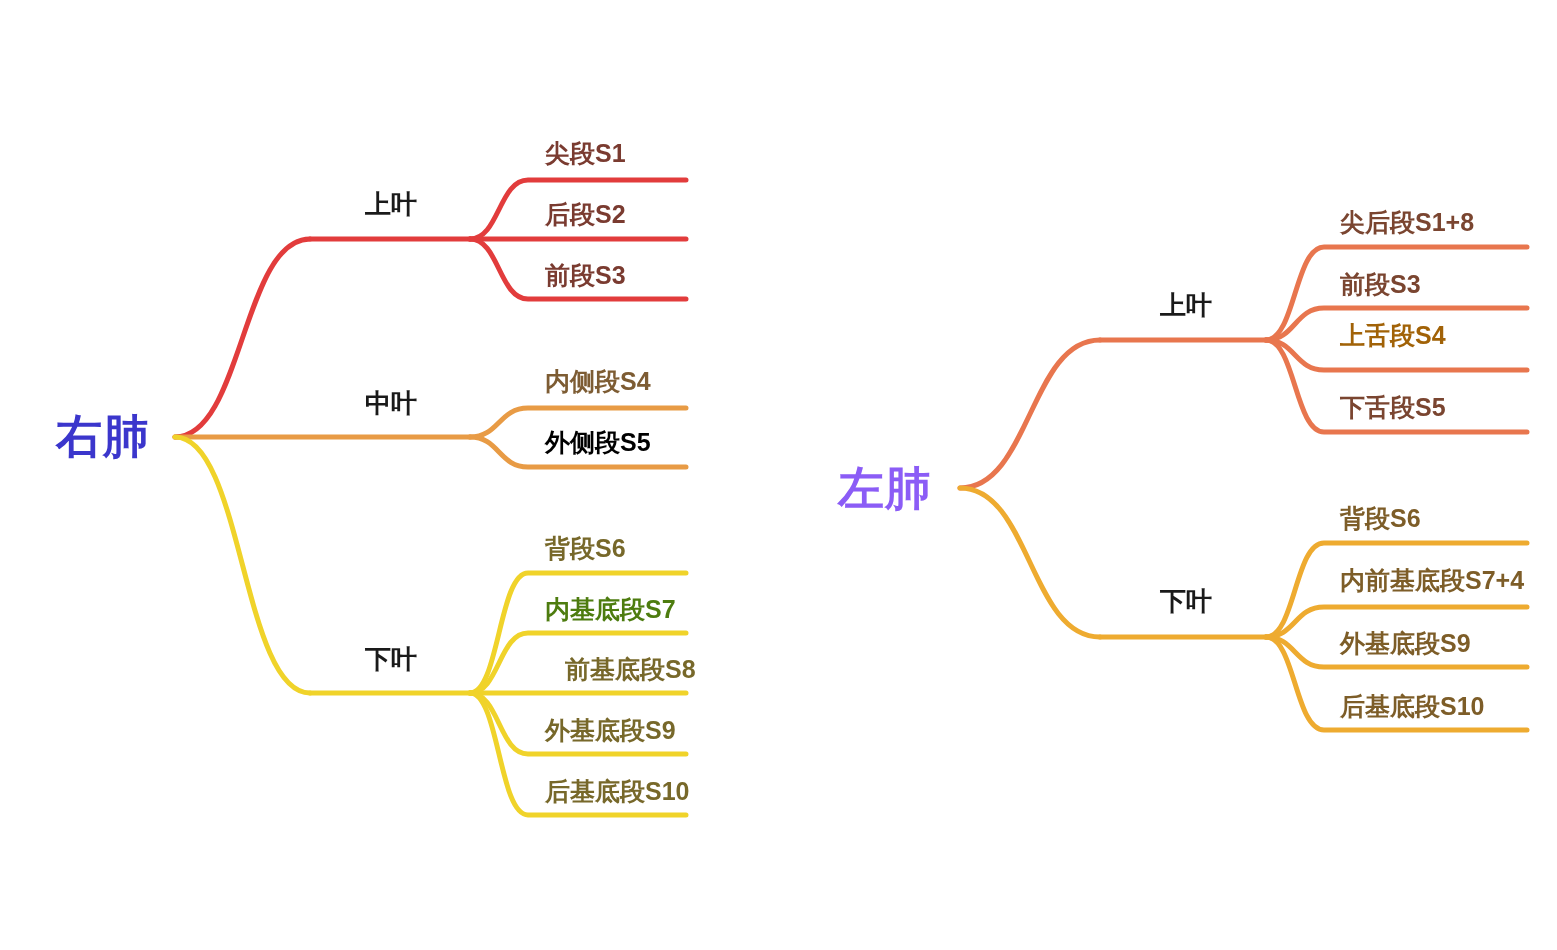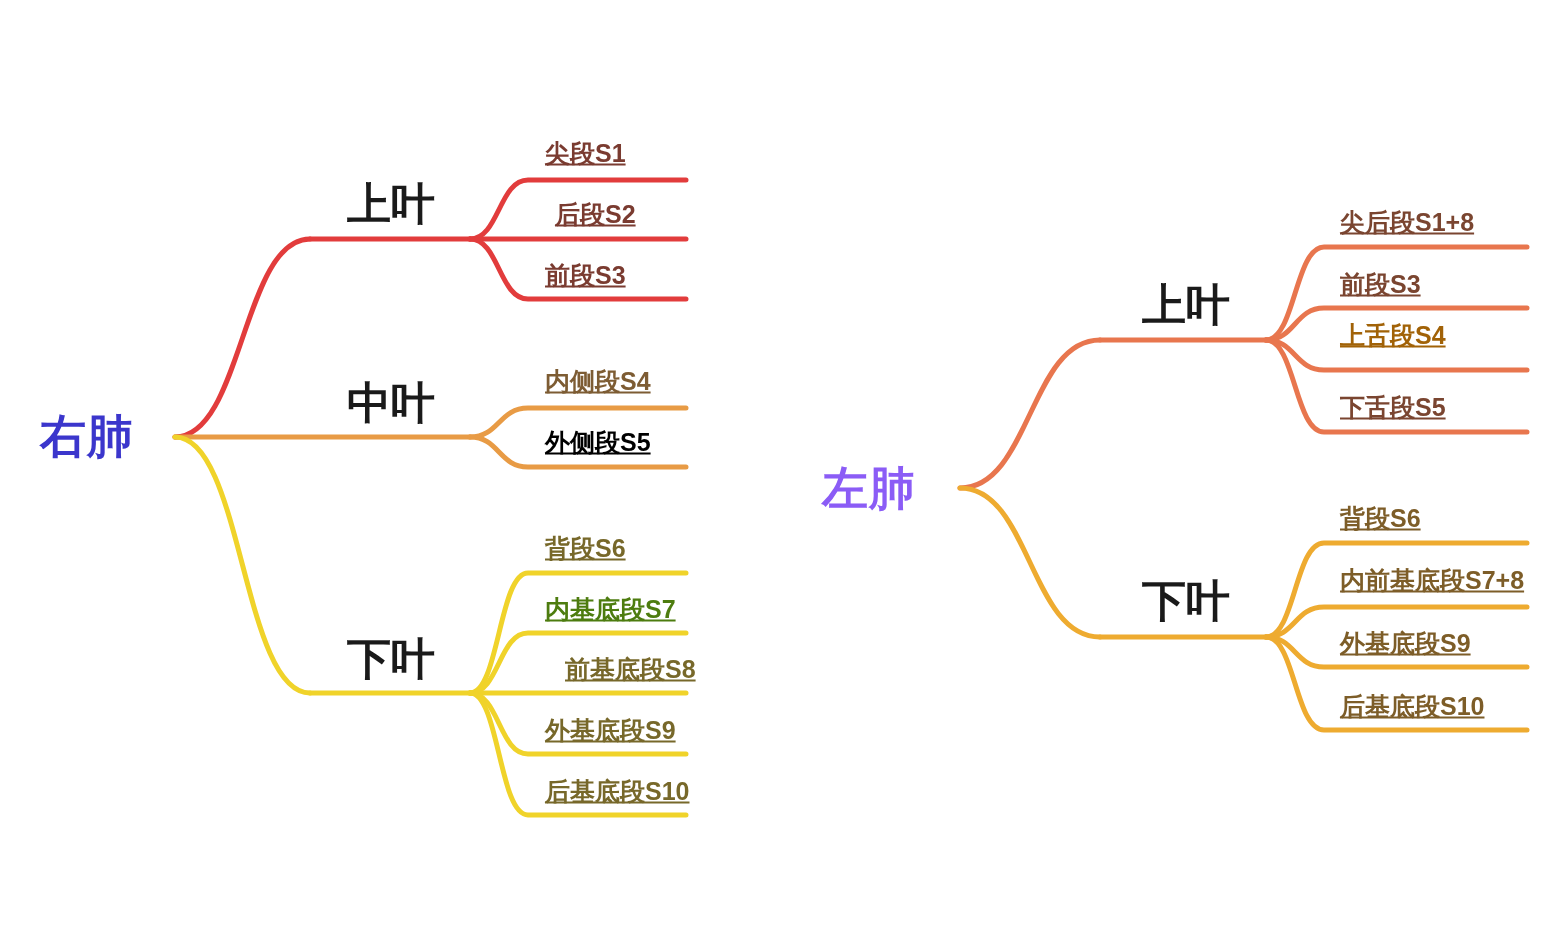--- a/index.html
+++ b/index.html
@@ -25,36 +25,36 @@
     height: 950px;
     pointer-events: none;
   }
   .root-label {
     position: absolute;
     font-size: 46px;
     font-weight: 700;
     letter-spacing: 1px;
     white-space: nowrap;
     transform: translateY(-50%);
+    margin-left: 16px;
   }
   .lobe-label {
     position: absolute;
-    font-size: 44px;
+    font-size: 26px;
     font-weight: 700;
     color: #1a1a1a;
     white-space: nowrap;
     transform: translate(-50%, -50%);
   }
   .seg-label {
     position: absolute;
     font-size: 25px;
     font-weight: 600;
     white-space: nowrap;
     transform: translateY(-50%);
-    text-decoration: underline;
   }
 </style>
 </head>
 <body>
 
 <div id="canvas">
   <svg id="wires" viewBox="0 0 1557 950" width="1557" height="950">
       <path d="M 175 437 C 242.5 437, 242.5 239, 310 239" fill="none" stroke="#e23c3c" stroke-width="5" stroke-linecap="round"></path>
       <path d="M 310 239 L 470 239" fill="none" stroke="#e23c3c" stroke-width="5" stroke-linecap="round"></path>
       <path d="M 470 239 C 499 239, 499 180, 528 180 L 686 180" fill="none" stroke="#e23c3c" stroke-width="5" stroke-linecap="round"></path>
@@ -78,38 +78,38 @@
       <path d="M 1266 340 C 1295 340, 1295 432, 1324 432 L 1527 432" fill="none" stroke="#e8764e" stroke-width="5" stroke-linecap="round"></path>
       <path d="M 960 488 C 1030 488, 1030 637, 1100 637" fill="none" stroke="#eeab30" stroke-width="5" stroke-linecap="round"></path>
       <path d="M 1100 637 L 1266 637" fill="none" stroke="#eeab30" stroke-width="5" stroke-linecap="round"></path>
       <path d="M 1266 637 C 1295 637, 1295 543, 1324 543 L 1527 543" fill="none" stroke="#eeab30" stroke-width="5" stroke-linecap="round"></path>
       <path d="M 1266 637 C 1295 637, 1295 607, 1324 607 L 1527 607" fill="none" stroke="#eeab30" stroke-width="5" stroke-linecap="round"></path>
       <path d="M 1266 637 C 1295 637, 1295 667, 1324 667 L 1527 667" fill="none" stroke="#eeab30" stroke-width="5" stroke-linecap="round"></path>
       <path d="M 1266 637 C 1295 637, 1295 730, 1324 730 L 1527 730" fill="none" stroke="#eeab30" stroke-width="5" stroke-linecap="round"></path>
     </svg>
   <div id="labels">
       <div class="seg-label" style="left: 545px; top: 153px; color: rgb(122, 59, 48);">尖段S1</div>
-      <div class="seg-label" style="left: 545px; top: 214px; color: rgb(122, 59, 48); margin-left: 10px;">后段S2</div>
+      <div class="seg-label" style="left: 545px; top: 214px; color: rgb(122, 59, 48);">后段S2</div>
       <div class="seg-label" style="left: 545px; top: 275px; color: rgb(122, 59, 48);">前段S3</div>
       <div class="lobe-label" style="left: 391px; top: 204px;">上叶</div>
       <div class="seg-label" style="left: 545px; top: 381px; color: rgb(125, 92, 51);">内侧段S4</div>
       <div class="seg-label" style="left: 545px; top: 442px; color: #000000;">外侧段S5</div>
       <div class="lobe-label" style="left: 391px; top: 403px;">中叶</div>
       <div class="seg-label" style="left: 545px; top: 548px; color: rgb(119, 104, 42);">背段S6</div>
       <div class="seg-label" style="left: 545px; top: 609px; color: #4d7c0f;">内基底段S7</div>
       <div class="seg-label" style="left: 545px; top: 669px; color: rgb(119, 104, 42); margin-left: 20px;">前基底段S8</div>
       <div class="seg-label" style="left: 545px; top: 730px; color: rgb(119, 104, 42);">外基底段S9</div>
       <div class="seg-label" style="left: 545px; top: 791px; color: rgb(119, 104, 42);">后基底段S10</div>
       <div class="lobe-label" style="left: 391px; top: 659px;">下叶</div>
       <div class="root-label" style="left: 40px; top: 437px; color: rgb(59, 54, 204);">右肺</div>
       <div class="seg-label" style="left: 1340px; top: 222px; color: rgb(122, 69, 48);">尖后段S1+8</div>
       <div class="seg-label" style="left: 1340px; top: 284px; color: rgb(122, 69, 48);">前段S3</div>
       <div class="seg-label" style="left: 1340px; top: 335px; color: #a16207;">上舌段S4</div>
       <div class="seg-label" style="left: 1340px; top: 407px; color: rgb(122, 69, 48);">下舌段S5</div>
       <div class="lobe-label" style="left: 1186px; top: 305px;">上叶</div>
       <div class="seg-label" style="left: 1340px; top: 518px; color: rgb(125, 93, 40);">背段S6</div>
-      <div class="seg-label" style="left: 1340px; top: 580px; color: rgb(125, 93, 40);">内前基底段S7+8</div>
+      <div class="seg-label" style="left: 1340px; top: 580px; color: rgb(125, 93, 40);">内前基底段S7+4</div>
       <div class="seg-label" style="left: 1340px; top: 643px; color: rgb(125, 93, 40);">外基底段S9</div>
       <div class="seg-label" style="left: 1340px; top: 706px; color: rgb(125, 93, 40);">后基底段S10</div>
       <div class="lobe-label" style="left: 1186px; top: 601px;">下叶</div>
       <div class="root-label" style="left: 822px; top: 489px; color: #8b5cf6;">左肺</div>
     </div>
 </div>
 
 </body></html>

